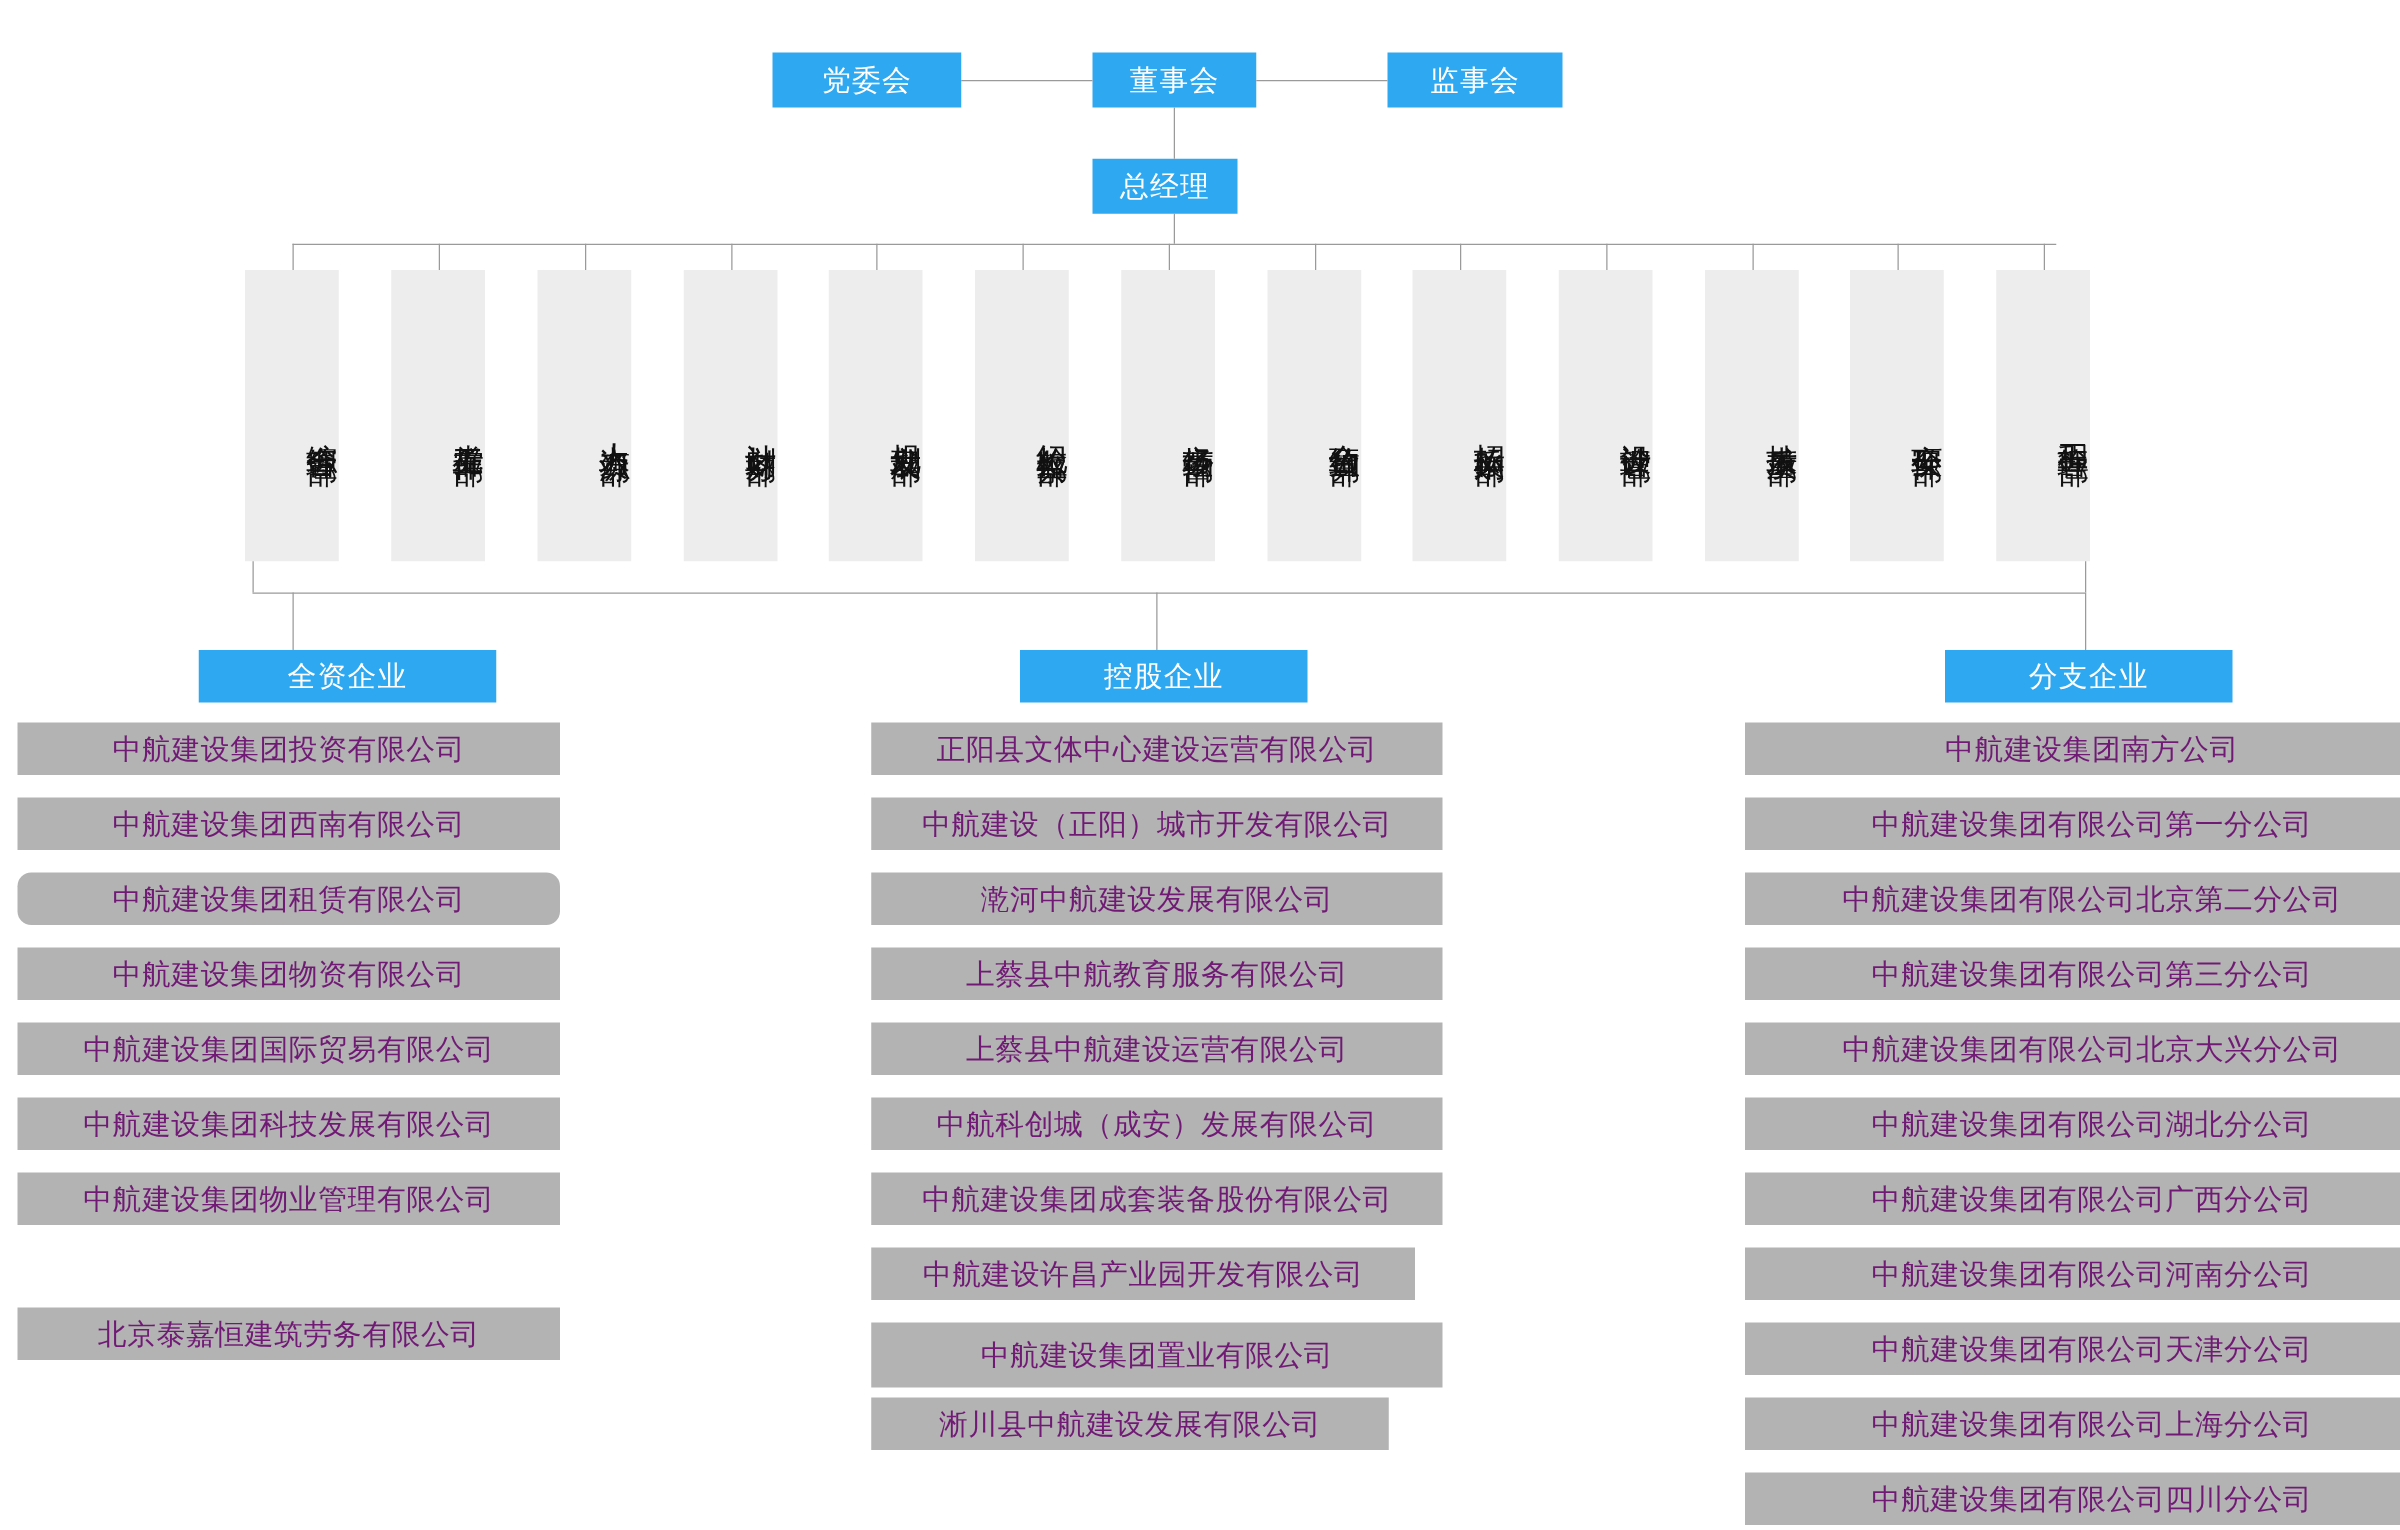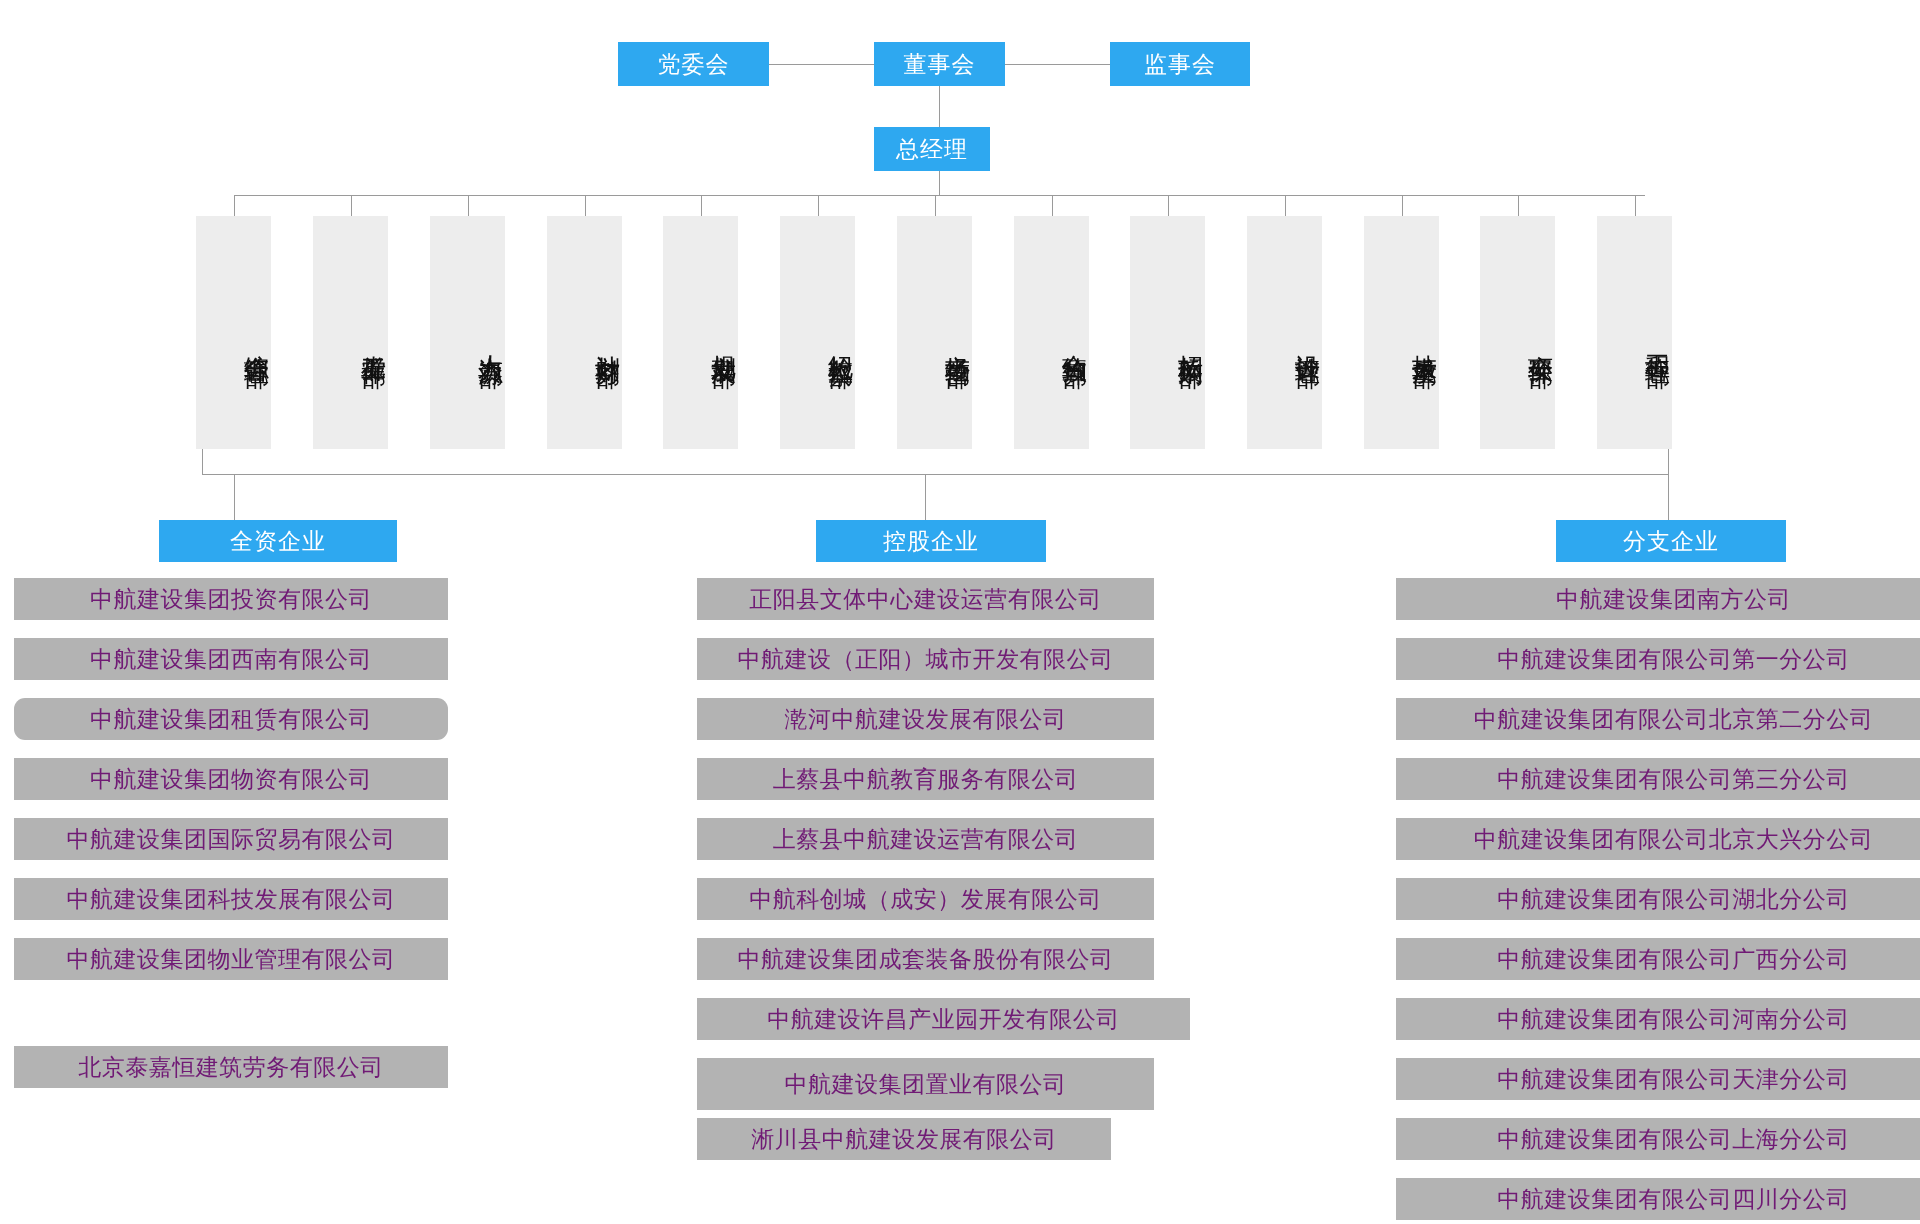--- a/index.html
+++ b/index.html
@@ -141,21 +141,21 @@
   <div class="gray-box" style="left:14px; top:938px;  width:434px; height:42px;">中航建设集团物业管理有限公司</div>
   <div class="gray-box" style="left:14px; top:998px;  width:434px; height:42px;margin-top:48px;">北京泰嘉恒建筑劳务有限公司</div>
 
   <div class="gray-box" style="left:697px; top:578px;  width:457px; height:42px;">正阳县文体中心建设运营有限公司</div>
   <div class="gray-box" style="left:697px; top:638px;  width:457px; height:42px;">中航建设（正阳）城市开发有限公司</div>
   <div class="gray-box" style="left:697px; top:698px;  width:457px; height:42px;">漧河中航建设发展有限公司</div>
   <div class="gray-box" style="left:697px; top:758px;  width:457px; height:42px;">上蔡县中航教育服务有限公司</div>
   <div class="gray-box" style="left:697px; top:818px;  width:457px; height:42px;">上蔡县中航建设运营有限公司</div>
   <div class="gray-box" style="left:697px; top:878px;  width:457px; height:42px;">中航科创城（成安）发展有限公司</div>
   <div class="gray-box" style="left:697px; top:938px;  width:457px; height:42px;">中航建设集团成套装备股份有限公司</div>
-  <div class="gray-box" style="left:697px; top:998px;  width:493px; height:42px;">中航建设许昌产业园开发有限公司</div>
+  <div class="gray-box" style="left:697px; top:998px;  width:435px; height:42px;">中航建设许昌产业园开发有限公司</div>
   <div class="gray-box" style="left:697px; top:1058px; width:457px; height:52px;">中航建设集团置业有限公司</div>
   <div class="gray-box" style="left:697px; top:1118px; width:414px; height:42px;">淅川县中航建设发展有限公司</div>
 
   <div class="gray-box" style="left:1396px; top:578px;  width:555px; height:42px;">中航建设集团南方公司</div>
   <div class="gray-box" style="left:1396px; top:638px;  width:555px; height:42px;">中航建设集团有限公司第一分公司</div>
   <div class="gray-box" style="left:1396px; top:698px;  width:555px; height:42px;">中航建设集团有限公司北京第二分公司</div>
   <div class="gray-box" style="left:1396px; top:758px;  width:555px; height:42px;">中航建设集团有限公司第三分公司</div>
   <div class="gray-box" style="left:1396px; top:818px;  width:555px; height:42px;">中航建设集团有限公司北京大兴分公司</div>
   <div class="gray-box" style="left:1396px; top:878px;  width:555px; height:42px;">中航建设集团有限公司湖北分公司</div>
   <div class="gray-box" style="left:1396px; top:938px;  width:555px; height:42px;">中航建设集团有限公司广西分公司</div>

